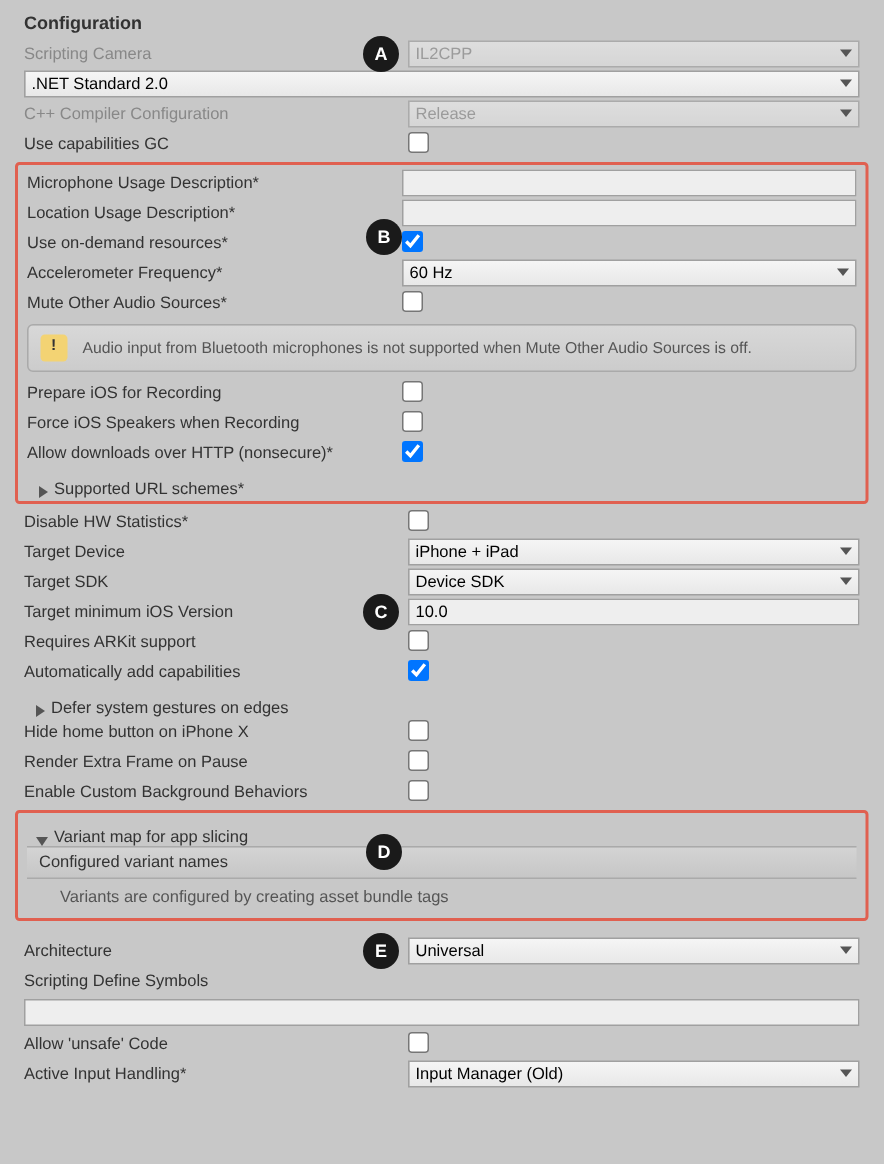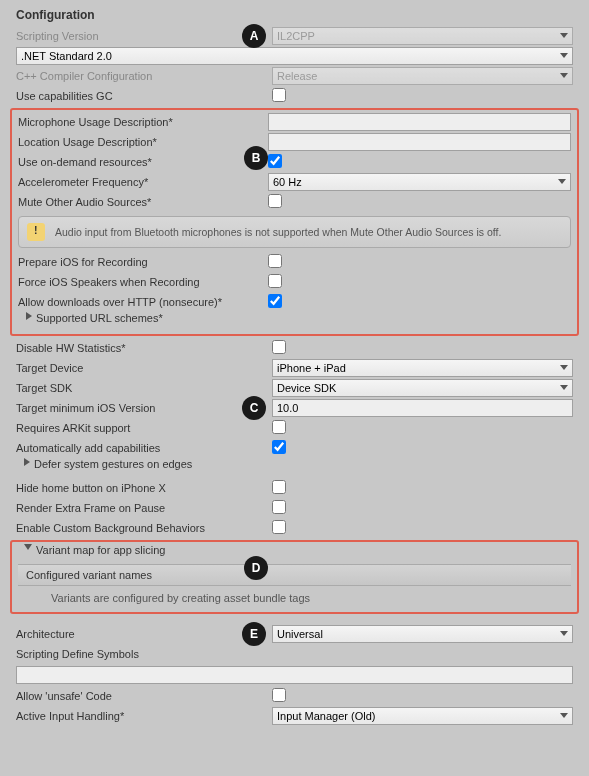--- a/index.html
+++ b/index.html
@@ -11,42 +11,42 @@
 select,input[type=text]{width:100%;box-sizing:border-box;height:18px;font-size:11px;font-family:inherit;border:1px solid #a0a0a0;background:#ededed;padding:0 4px}
 select{appearance:none;padding-right:29px;background:linear-gradient(#f5f5f5,#e8e8e8)}
 .sel-wrap{position:relative}
 .sel-wrap::after{content:"";position:absolute;right:5px;top:6px;border-left:4px solid transparent;border-right:4px solid transparent;border-top:5px solid #555;pointer-events:none}
 select.dis{color:#888;background:linear-gradient(#e8e8e8,#dcdcdc)}
 input[type=text]{background:#eee}
 input[type=checkbox]{width:14px;height:14px;margin:0}
 .box{border:2px solid #e06050;border-radius:3px;margin:2px 4px;padding:2px 0}
 .box .row{padding:0 6px}
 .box .label{flex:0 0 250px}
-.fold{display:flex;align-items:flex-start;height:20px;padding:0 10px 0 14px}
+.fold{display:flex;align-items:flex-end;height:20px;padding:0 10px 0 14px}
 .fold .tri{width:0;height:0;margin-right:4px}
 .tri-r{border-top:4px solid transparent;border-bottom:4px solid transparent;border-left:6px solid #555}
 .tri-d{border-left:4px solid transparent;border-right:4px solid transparent;border-top:6px solid #555}
 .info{display:flex;align-items:center;background:linear-gradient(#d8d8d8,#cccccc);border:1px solid #aaa;border-radius:4px;margin:4px 6px;padding:6px 8px;font-size:10.5px;color:#555}
 .info-ico{width:18px;height:18px;border-radius:3px;background:#f3d373;position:relative;margin-right:10px;flex-shrink:0}
 .info-ico::before{content:"!";position:absolute;left:7px;top:1px;font-weight:bold;color:#333}
 .sub{background:linear-gradient(#d4d4d4,#c6c6c6);padding:2px 8px;margin:0 6px;height:16px;display:flex;align-items:center;border:1px solid #aaa;border-left:none;border-right:none}
-.subt{padding:6px 39px;color:#555;font-size:11px}
+.subt{padding:6px 28px;color:#555;font-size:11px}
 .ann{position:absolute;width:24px;height:24px;border-radius:50%;background:#1a1a1a;color:#fff;font-weight:bold;font-size:12px;display:flex;align-items:center;justify-content:center;z-index:10}
 .wide{margin:2px 10px}
 .wide input{width:100%;height:18px;box-sizing:border-box}
 .rel{position:relative}
 </style>
 </head>
 <body>
 
 <div class="panel rel">
 <div class="header">Configuration</div>
 
 <div class="row rel">
- <div class="label" style="color:#888">Scripting Version</div>
+ <div class="label" style="color:#888">Scripting Camera</div>
  <div class="control sel-wrap"><select class="dis" disabled=""><option>IL2CPP</option></select></div>
  <div class="ann" style="left:236px;top:-2px">A</div>
 </div>
 <div class="row">
  <div class="control sel-wrap"><select><option>.NET Standard 2.0</option></select></div>
 </div>
 <div class="row">
  <div class="label" style="color:#888">C++ Compiler Configuration</div>
  <div class="control sel-wrap"><select class="dis" disabled=""><option>Release</option></select></div>
 </div>

